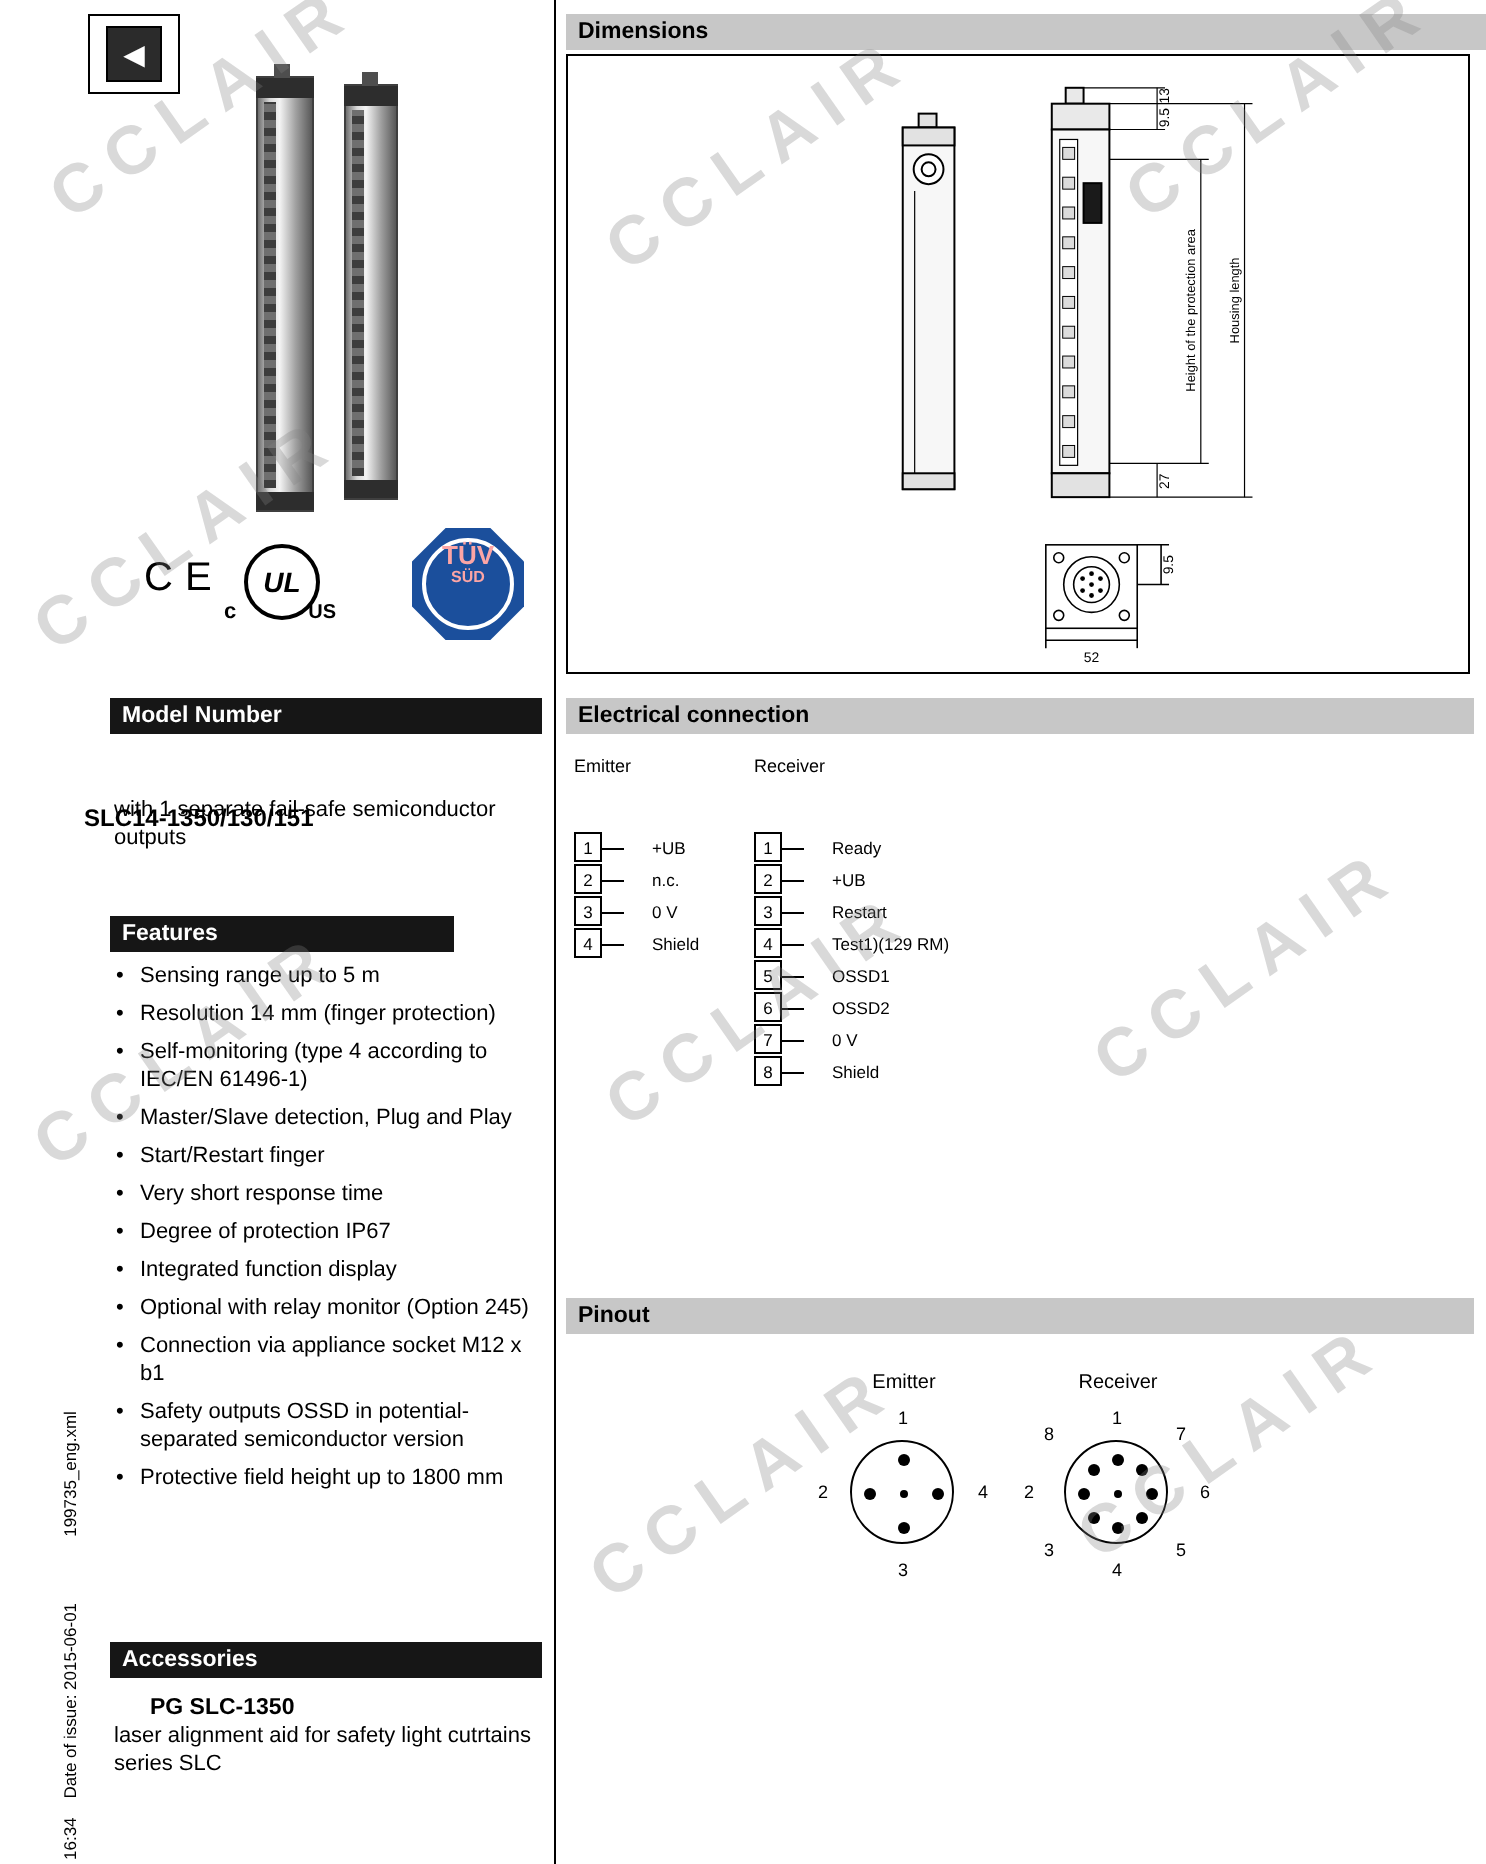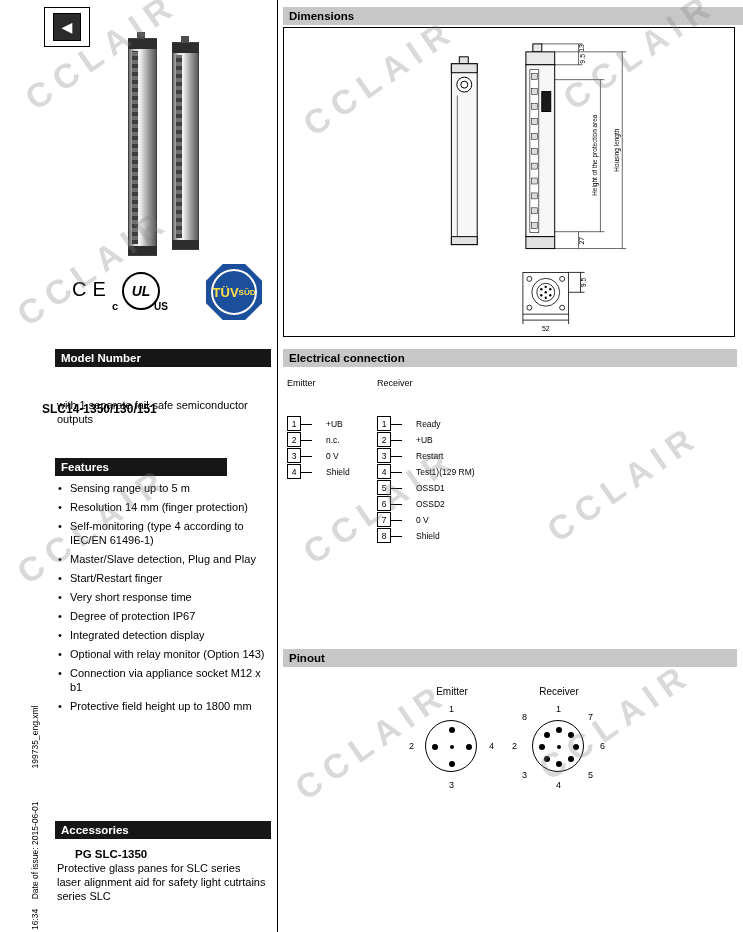--- a/index.html
+++ b/index.html
@@ -41,21 +41,21 @@
   .ul-circle { position:absolute; left:10px; top:2px; width:34px; height:34px;
     border:2.5px solid #000; border-radius:50%; display:flex; align-items:center;
     justify-content:center; font-weight:bold; font-style:italic; font-size:14px; }
   .ul-c  { position:absolute; left:0px; bottom:4px; font-size:11px; font-weight:bold; }
   .ul-us { position:absolute; right:0px; bottom:4px; font-size:10px; font-weight:bold; }
   .tuv-wrap { width:56px; height:56px; }
   .tuv-oct { width:56px; height:56px; background:#1b4f9c;
     clip-path:polygon(30% 0,70% 0,100% 30%,100% 70%,70% 100%,30% 100%,0 70%,0 30%);
     display:flex; flex-direction:column; align-items:center; justify-content:center; }
   .tuv-inner { width:42px; height:42px; border:2px solid #fff; border-radius:50%;
-    display:flex; align-items:center; justify-content:center; color:#fde047; }
+    display:flex; flex-direction:column; align-items:center; justify-content:flex-start; color:#fca5a5; }
   .tuv-top { font-weight:bold; font-size:13px; line-height:13px; }
   .tuv-bottom { font-weight:bold; font-size:8px; line-height:9px; }
 
   
   .model-number { font-weight:bold; font-size:12px; }
   .body-text { font-size:11px; line-height:14px; }
   .feature { position:relative; padding-left:13px; margin-bottom:5px;
     font-size:11px; line-height:14px; }
   .feature::before { content:"•"; position:absolute; left:1px; top:0; font-size:11px; }
   .acc-name { font-weight:bold; font-size:11.5px; line-height:14px; margin-top:6px;padding-left:18px; }
@@ -151,31 +151,31 @@
 
 <div class="abs header-dark" style="left:55px; top:458px; width:172px;">Features</div>
 <div class="abs" style="left:57px; top:481px; width:214px;">
   <div class="feature">Sensing range up to 5 m</div>
   <div class="feature">Resolution 14 mm (finger protection)</div>
   <div class="feature">Self-monitoring (type 4 according to IEC/EN 61496-1)</div>
   <div class="feature">Master/Slave detection, Plug and Play</div>
   <div class="feature">Start/Restart finger</div>
   <div class="feature">Very short response time</div>
   <div class="feature">Degree of protection IP67</div>
-  <div class="feature">Integrated detection display</div>
-  <div class="feature">Optional with relay monitor (Option 143)</div>
+  <div class="feature">Integrated function display</div>
+  <div class="feature">Optional with relay monitor (Option 245)</div>
   <div class="feature">Connection via appliance socket M12 x b1</div>
+  <div class="feature">Safety outputs OSSD in potential-separated semiconductor version</div>
   <div class="feature">Protective field height up to 1800 mm</div>
 </div>
 
 <div class="abs header-dark" style="left:55px; top:821px; width:216px;">Accessories</div>
 <div class="abs" style="left:57px; top:841px; width:214px;">
   <div>
     <div class="acc-name">PG SLC-1350</div>
-    <div class="acc-desc">Protective glass panes for SLC series</div>
   </div>
   <div>
     <div class="acc-desc">laser alignment aid for safety light cutrtains series SLC</div>
   </div>
 </div>
 
 <div class="abs v-divider"></div>
 
 <div class="abs header-gray" style="left:283px; top:7px; width:536px;">Dimensions</div>
 <div class="abs dim-box">

